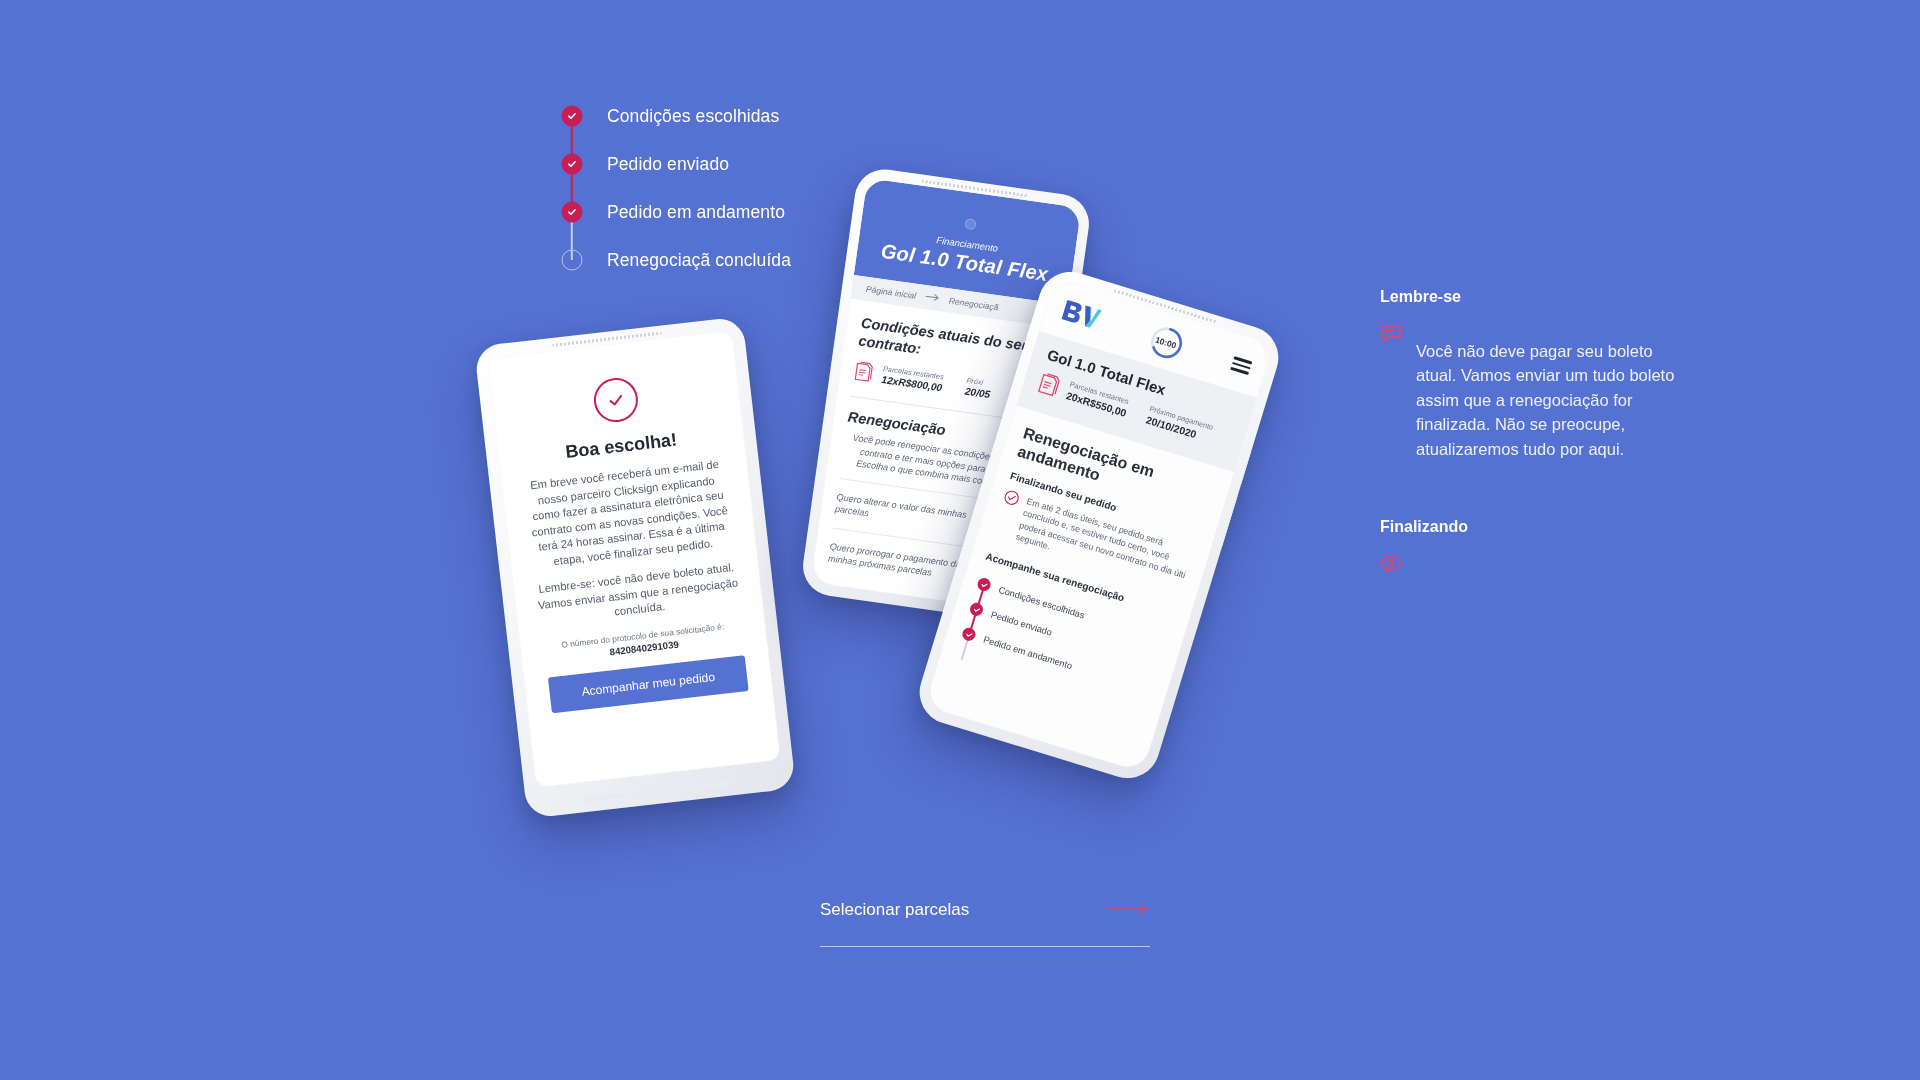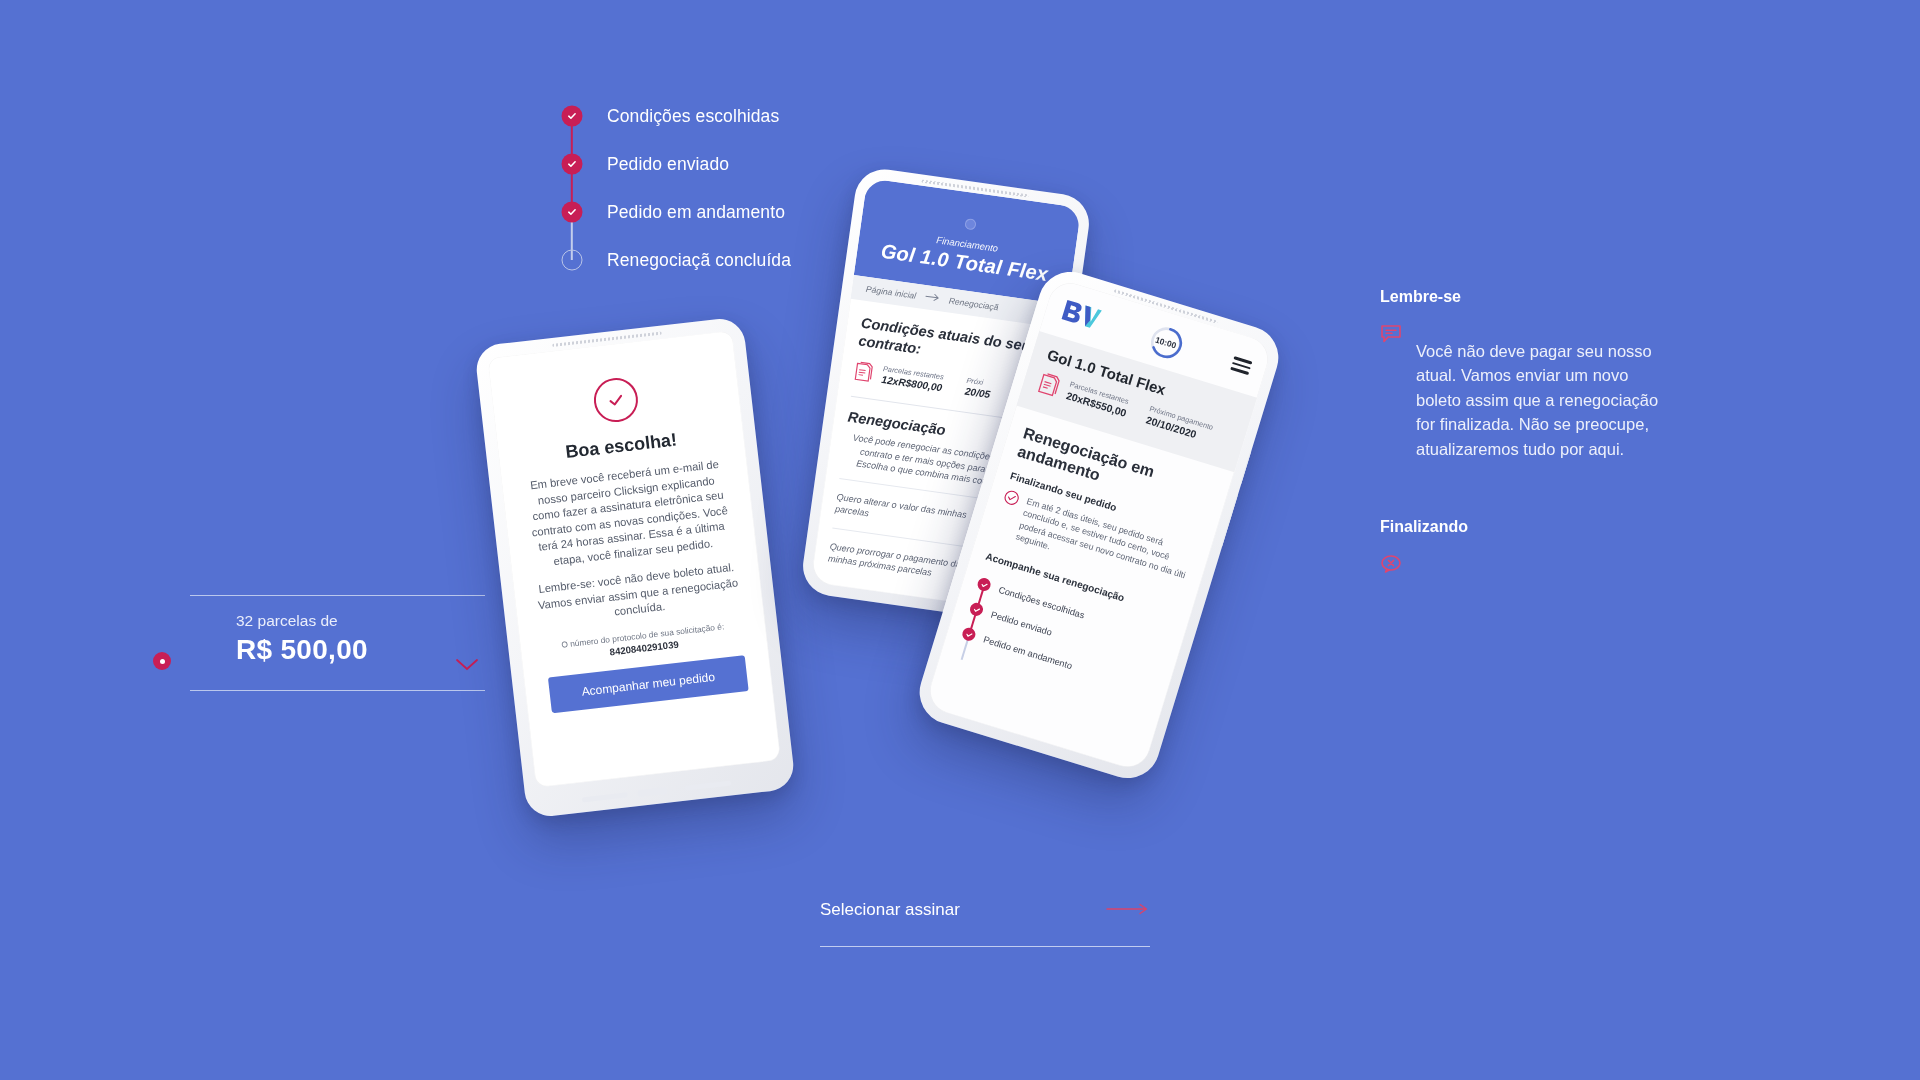--- a/index.html
+++ b/index.html
@@ -175,60 +175,44 @@
       </div>
       <div class="tl-label">Pedido em andamento</div>
     </div>
 
     <div class="tl-row">
       <div class="tl-dot empty"></div>
       <div class="tl-label">Renegociaçã concluída</div>
     </div>
   </div>
 
-  <div class="parcel">
-    <div class="rule-top"></div>
-    <div class="parcel-body">
-      <div class="parcel-dot">
-          <i></i>
-        </div>
-      <div class="parcel-sub">32 parcelas de</div>
-      <div class="parcel-val">R$ 500,00</div>
-      <div class="parcel-chev">
-        <svg width="24" height="14" viewBox="0 0 24 14">
-            <path d="M2 2 L12 11 L22 2" stroke="#c81e55" stroke-width="1.8" fill="none" stroke-linecap="round"></path>
-          </svg>
-      </div>
-    </div>
-    <div class="rule-bot"></div>
-  </div>
 
   <div class="cta">
     <div class="cta-row">
-      <div class="cta-label">Selecionar assinar</div>
+      <div class="cta-label">Selecionar parcelas</div>
       <div>
         <svg width="44" height="12" viewBox="0 0 44 12">
             <path d="M1 6 H40 M34 1.5 L40.5 6 L34 10.5" stroke="#d9436b" stroke-width="1.5" fill="none" stroke-linecap="round" stroke-linejoin="round"></path>
           </svg>
       </div>
     </div>
     <div class="cta-rule"></div>
   </div>
 
   <div class="sidecol">
 
     <h3 class="side-h">Lembre-se</h3>
     <div class="side-blk">
       <span class="side-ico">
         <svg width="22" height="20" viewBox="0 0 22 20">
           <path d="M2 2 H20 V13 H8 L4 17.5 V13 H2 Z" fill="none" stroke="#e0456f" stroke-width="1.6" stroke-linejoin="round"></path>
           <path d="M6 6.3 H16 M6 9.3 H12" stroke="#e0456f" stroke-width="1.5" stroke-linecap="round"></path>
         </svg>
       </span>
-      <p class="side-p">Você não deve pagar seu nosso atual. Vamos enviar um novo boleto assim que a renegociação for finalizada. Não se preocupe, atualizaremos tudo por aqui.</p>
+      <p class="side-p">Você não deve pagar seu boleto atual. Vamos enviar um tudo boleto assim que a renegociação for finalizada. Não se preocupe, atualizaremos tudo por aqui.</p>
     </div>
 
     <h3 class="side-h">Finalizando</h3>
     <div class="side-blk">
       <span class="side-ico">
         <svg width="22" height="20" viewBox="0 0 22 20">
           <ellipse cx="11" cy="9" rx="9" ry="7" fill="none" stroke="#e0456f" stroke-width="1.6"></ellipse>
           <path d="M7 14.5 L5.5 18 L10 15.6" fill="none" stroke="#e0456f" stroke-width="1.6" stroke-linejoin="round"></path>
           <path d="M8.4 6.4 L13.6 11.6 M13.6 6.4 L8.4 11.6" stroke="#e0456f" stroke-width="1.5" stroke-linecap="round"></path>
         </svg>

